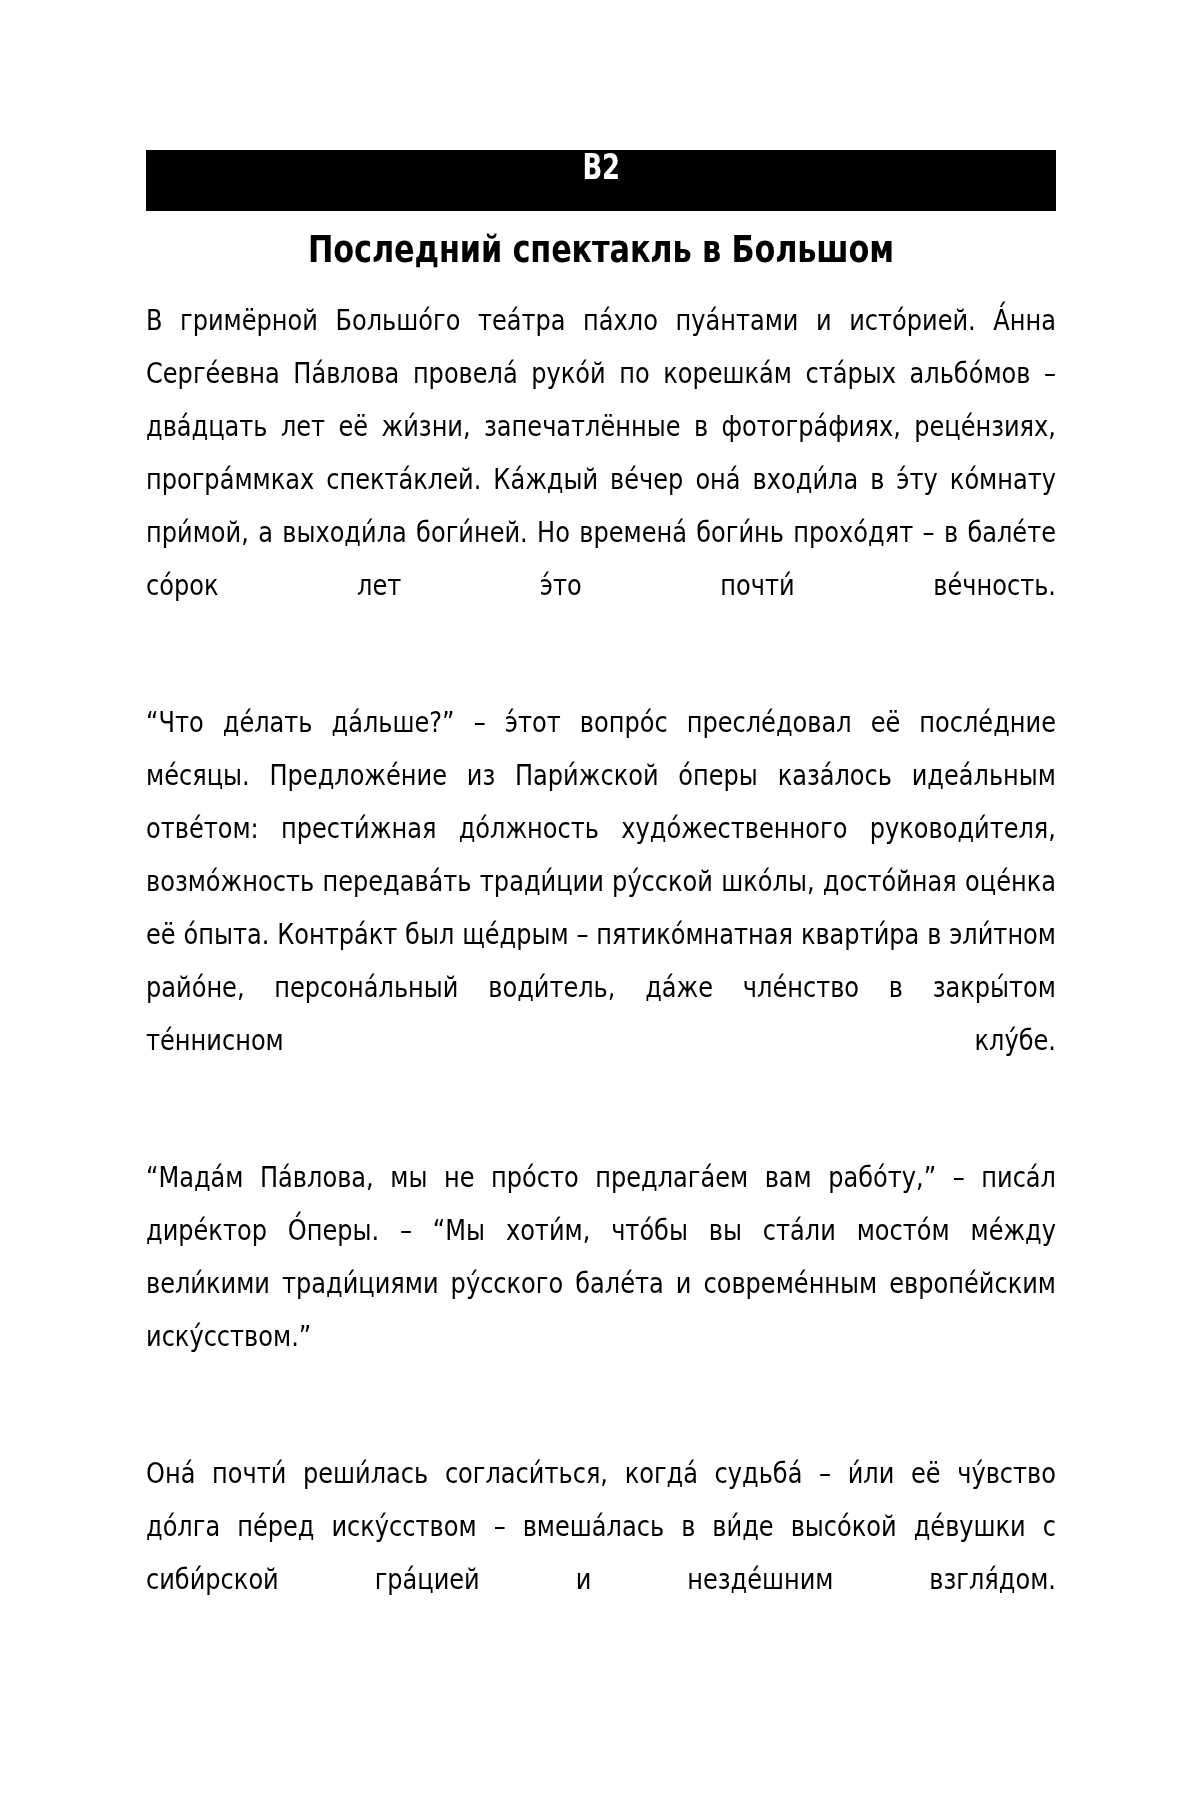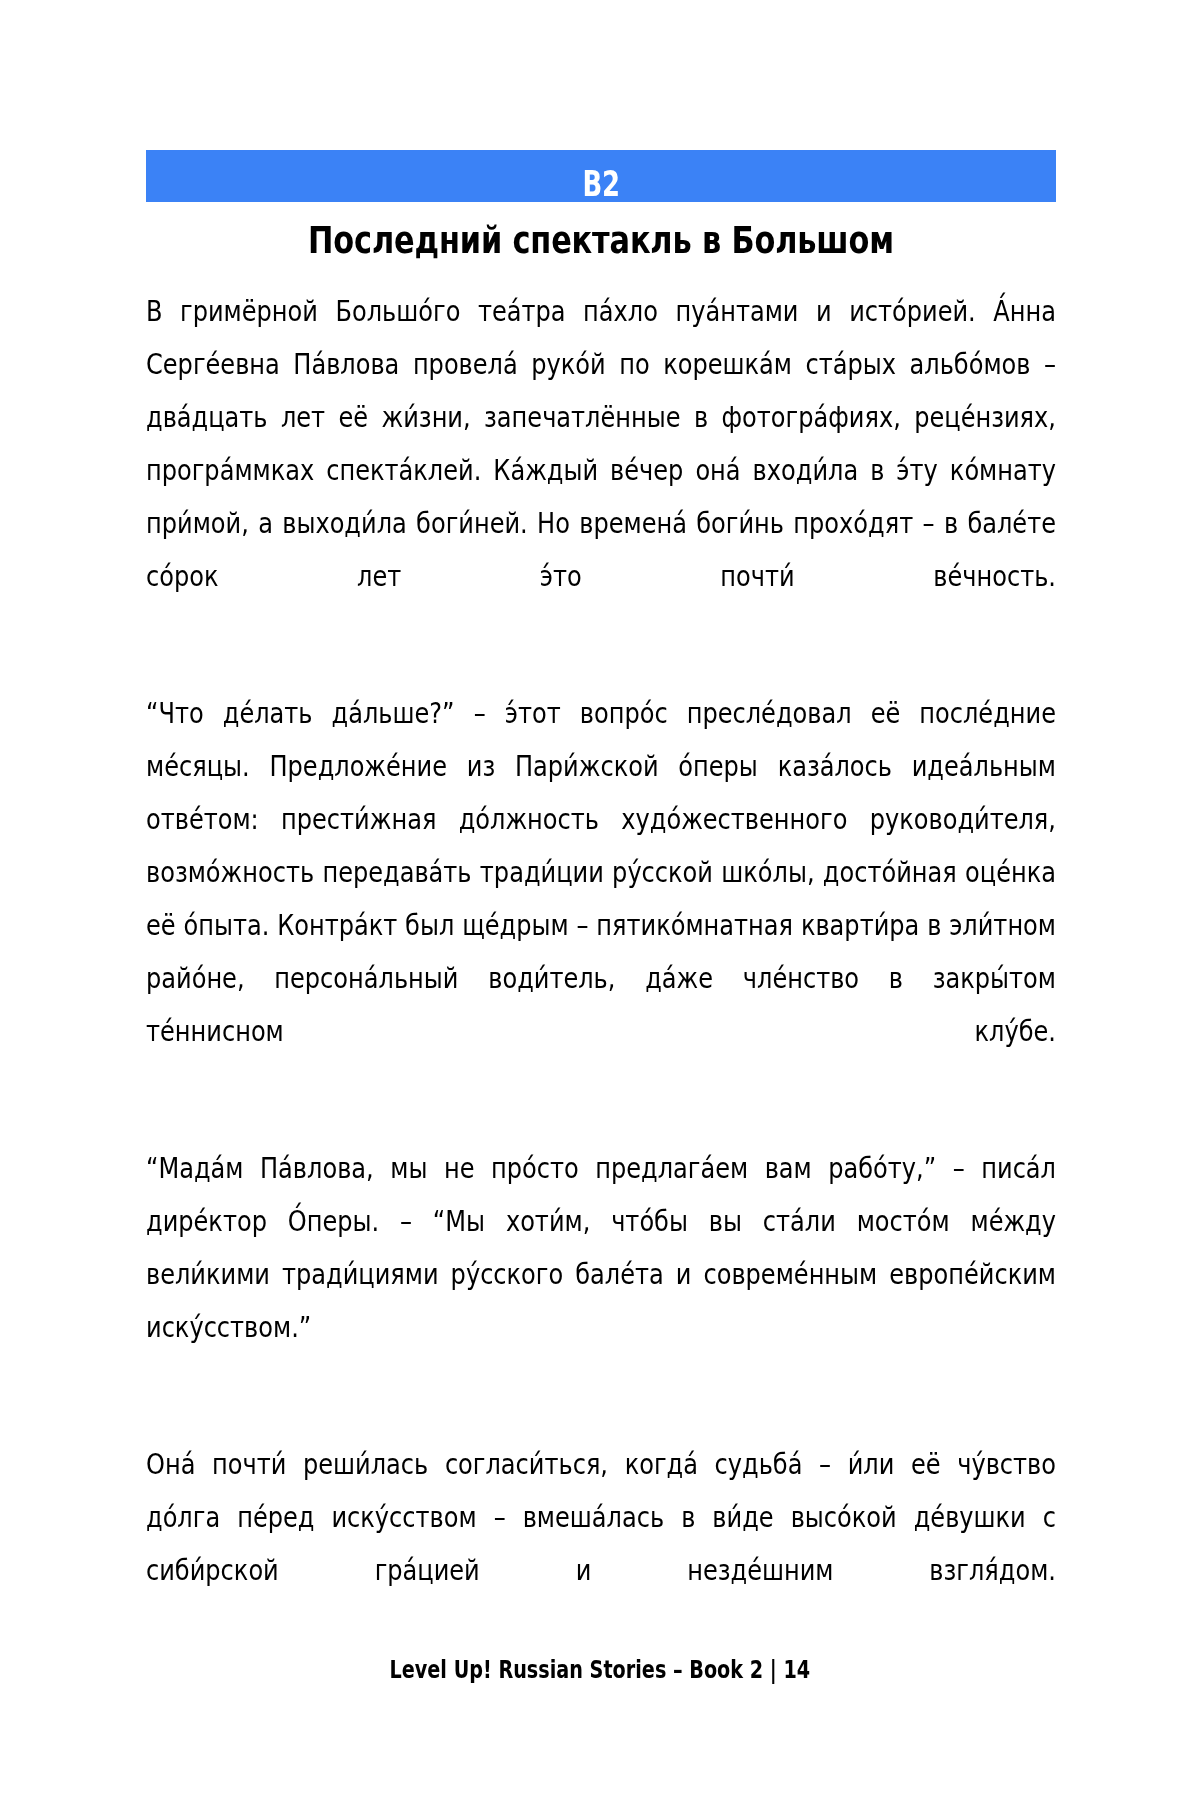--- a/index.html
+++ b/index.html
@@ -26,24 +26,24 @@
 
   .content {
     position: absolute;
     left: 146px;
     top: 150px;
     width: 910px;
   }
 
   
   .level-bar {
-    background: #3b82f6;
-    height: 52px;
+    background: #000000;
+    height: 61px;
     display: flex;
-    align-items: flex-end;
+    align-items: flex-start;
     justify-content: center;
     margin-bottom: 16px;
   }
   .level-bar .level-label {
     color: #ffffff;
     font-family: "DejaVu Sans", sans-serif;
     font-weight: 700;
     font-size: 35px;
     line-height: 1;
     letter-spacing: -0.5px;
@@ -124,17 +124,14 @@
 
     <div class="story-body">
       <p>В гримёрной Большо́го теа́тра па́хло пуа́нтами и исто́рией. А́нна Серге́евна Па́влова провела́ руко́й по корешка́м ста́рых альбо́мов – два́дцать лет её жи́зни, запечатлённые в фотогра́фиях, реце́нзиях, програ́ммках спекта́клей. Ка́ждый ве́чер она́ входи́ла в э́ту ко́мнату при́мой, а выходи́ла боги́ней. Но времена́ боги́нь прохо́дят – в бале́те со́рок лет э́то почти́ ве́чность.</p>
       <p>“Что де́лать да́льше?” – э́тот вопро́с пресле́довал её после́дние ме́сяцы. Предложе́ние из Пари́жской о́перы каза́лось идеа́льным отве́том: прести́жная до́лжность худо́жественного руководи́теля, возмо́жность передава́ть тради́ции ру́сской шко́лы, досто́йная оце́нка её о́пыта. Контра́кт был ще́дрым – пятико́мнатная кварти́ра в эли́тном райо́не, персона́льный води́тель, да́же чле́нство в закры́том те́ннисном клу́бе.</p>
       <p>“Мада́м Па́влова, мы не про́сто предлага́ем вам рабо́ту,” – писа́л дире́ктор О́перы. – “Мы хоти́м, что́бы вы ста́ли мосто́м ме́жду вели́кими тради́циями ру́сского бале́та и совреме́нным европе́йским иску́сством.”</p>
       <p>Она́ почти́ реши́лась согласи́ться, когда́ судьба́ – и́ли её чу́вство до́лга пе́ред иску́сством – вмеша́лась в ви́де высо́кой де́вушки с сиби́рской гра́цией и незде́шним взгля́дом.</p>
     </div>
 
   </div>
 
-  <div class="footer">
-    <span class="footer-text">Level Up! Russian Stories – Book 2 | 14</span>
-  </div>
 
 </div>
 
 </body></html>

